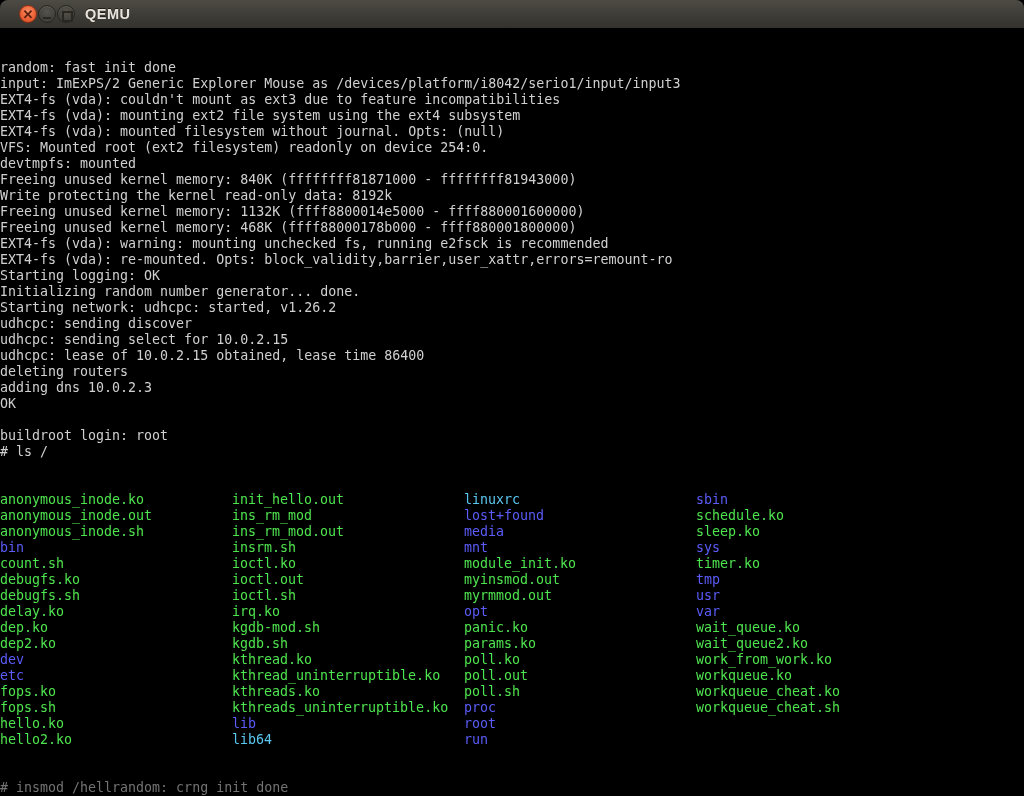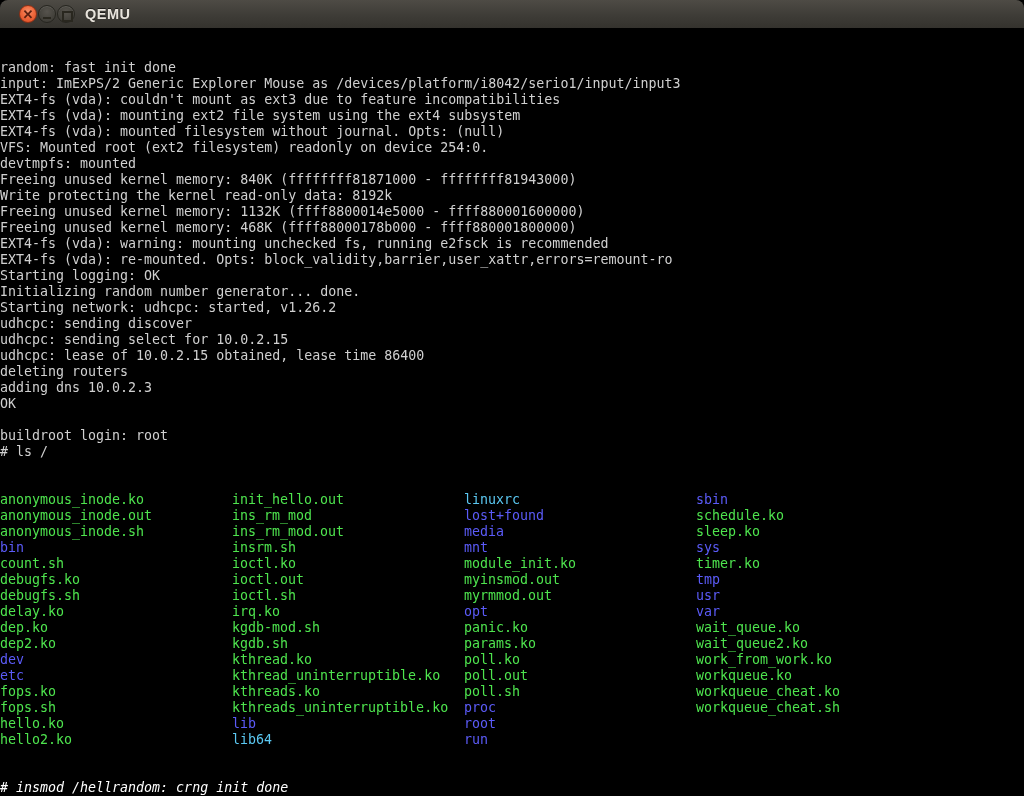--- a/index.html
+++ b/index.html
@@ -47,17 +47,17 @@
     </div>
     <div class="tb-btn btn-gray btn-max">
       <div class="tb-glyph glyph-max"></div>
     </div>
     <div class="tb-title">QEMU</div>
   </div>
 
   <div class="terminal">
     <div id="boot"><div class="term-line" style="color: rgb(208, 208, 208);">random: fast init done</div><div class="term-line" style="color: rgb(208, 208, 208);">input: ImExPS/2 Generic Explorer Mouse as /devices/platform/i8042/serio1/input/input3</div><div class="term-line" style="color: rgb(208, 208, 208);">EXT4-fs (vda): couldn't mount as ext3 due to feature incompatibilities</div><div class="term-line" style="color: rgb(208, 208, 208);">EXT4-fs (vda): mounting ext2 file system using the ext4 subsystem</div><div class="term-line" style="color: rgb(208, 208, 208);">EXT4-fs (vda): mounted filesystem without journal. Opts: (null)</div><div class="term-line" style="color: rgb(208, 208, 208);">VFS: Mounted root (ext2 filesystem) readonly on device 254:0.</div><div class="term-line" style="color: rgb(208, 208, 208);">devtmpfs: mounted</div><div class="term-line" style="color: rgb(208, 208, 208);">Freeing unused kernel memory: 840K (ffffffff81871000 - ffffffff81943000)</div><div class="term-line" style="color: rgb(208, 208, 208);">Write protecting the kernel read-only data: 8192k</div><div class="term-line" style="color: rgb(208, 208, 208);">Freeing unused kernel memory: 1132K (ffff8800014e5000 - ffff880001600000)</div><div class="term-line" style="color: rgb(208, 208, 208);">Freeing unused kernel memory: 468K (ffff88000178b000 - ffff880001800000)</div><div class="term-line" style="color: rgb(208, 208, 208);">EXT4-fs (vda): warning: mounting unchecked fs, running e2fsck is recommended</div><div class="term-line" style="color: rgb(208, 208, 208);">EXT4-fs (vda): re-mounted. Opts: block_validity,barrier,user_xattr,errors=remount-ro</div><div class="term-line" style="color: rgb(208, 208, 208);">Starting logging: OK</div><div class="term-line" style="color: rgb(208, 208, 208);">Initializing random number generator... done.</div><div class="term-line" style="color: rgb(208, 208, 208);">Starting network: udhcpc: started, v1.26.2</div><div class="term-line" style="color: rgb(208, 208, 208);">udhcpc: sending discover</div><div class="term-line" style="color: rgb(208, 208, 208);">udhcpc: sending select for 10.0.2.15</div><div class="term-line" style="color: rgb(208, 208, 208);">udhcpc: lease of 10.0.2.15 obtained, lease time 86400</div><div class="term-line" style="color: rgb(208, 208, 208);">deleting routers</div><div class="term-line" style="color: rgb(208, 208, 208);">adding dns 10.0.2.3</div><div class="term-line" style="color: rgb(208, 208, 208);">OK</div><div class="term-line" style="color: rgb(208, 208, 208);"></div><div class="term-line" style="color: rgb(208, 208, 208);">buildroot login: root</div><div class="term-line" style="color: rgb(208, 208, 208);"># ls /</div></div>
     <div id="ls" class="ls-area"><div class="ls-col" style="left: 0px;"><div class="term-line" style="color: rgb(78, 228, 78);">anonymous_inode.ko</div><div class="term-line" style="color: rgb(78, 228, 78);">anonymous_inode.out</div><div class="term-line" style="color: rgb(78, 228, 78);">anonymous_inode.sh</div><div class="term-line" style="color: rgb(91, 91, 248);">bin</div><div class="term-line" style="color: rgb(78, 228, 78);">count.sh</div><div class="term-line" style="color: rgb(78, 228, 78);">debugfs.ko</div><div class="term-line" style="color: rgb(78, 228, 78);">debugfs.sh</div><div class="term-line" style="color: rgb(78, 228, 78);">delay.ko</div><div class="term-line" style="color: rgb(78, 228, 78);">dep.ko</div><div class="term-line" style="color: rgb(78, 228, 78);">dep2.ko</div><div class="term-line" style="color: rgb(91, 91, 248);">dev</div><div class="term-line" style="color: rgb(91, 91, 248);">etc</div><div class="term-line" style="color: rgb(78, 228, 78);">fops.ko</div><div class="term-line" style="color: rgb(78, 228, 78);">fops.sh</div><div class="term-line" style="color: rgb(78, 228, 78);">hello.ko</div><div class="term-line" style="color: rgb(78, 228, 78);">hello2.ko</div></div><div class="ls-col" style="left: 232px;"><div class="term-line" style="color: rgb(78, 228, 78);">init_hello.out</div><div class="term-line" style="color: rgb(78, 228, 78);">ins_rm_mod</div><div class="term-line" style="color: rgb(78, 228, 78);">ins_rm_mod.out</div><div class="term-line" style="color: rgb(78, 228, 78);">insrm.sh</div><div class="term-line" style="color: rgb(78, 228, 78);">ioctl.ko</div><div class="term-line" style="color: rgb(78, 228, 78);">ioctl.out</div><div class="term-line" style="color: rgb(78, 228, 78);">ioctl.sh</div><div class="term-line" style="color: rgb(78, 228, 78);">irq.ko</div><div class="term-line" style="color: rgb(78, 228, 78);">kgdb-mod.sh</div><div class="term-line" style="color: rgb(78, 228, 78);">kgdb.sh</div><div class="term-line" style="color: rgb(78, 228, 78);">kthread.ko</div><div class="term-line" style="color: rgb(78, 228, 78);">kthread_uninterruptible.ko</div><div class="term-line" style="color: rgb(78, 228, 78);">kthreads.ko</div><div class="term-line" style="color: rgb(78, 228, 78);">kthreads_uninterruptible.ko</div><div class="term-line" style="color: rgb(91, 91, 248);">lib</div><div class="term-line" style="color: rgb(91, 200, 242);">lib64</div></div><div class="ls-col" style="left: 464px;"><div class="term-line" style="color: rgb(91, 200, 242);">linuxrc</div><div class="term-line" style="color: rgb(91, 91, 248);">lost+found</div><div class="term-line" style="color: rgb(91, 91, 248);">media</div><div class="term-line" style="color: rgb(91, 91, 248);">mnt</div><div class="term-line" style="color: rgb(78, 228, 78);">module_init.ko</div><div class="term-line" style="color: rgb(78, 228, 78);">myinsmod.out</div><div class="term-line" style="color: rgb(78, 228, 78);">myrmmod.out</div><div class="term-line" style="color: rgb(91, 91, 248);">opt</div><div class="term-line" style="color: rgb(78, 228, 78);">panic.ko</div><div class="term-line" style="color: rgb(78, 228, 78);">params.ko</div><div class="term-line" style="color: rgb(78, 228, 78);">poll.ko</div><div class="term-line" style="color: rgb(78, 228, 78);">poll.out</div><div class="term-line" style="color: rgb(78, 228, 78);">poll.sh</div><div class="term-line" style="color: rgb(91, 91, 248);">proc</div><div class="term-line" style="color: rgb(91, 91, 248);">root</div><div class="term-line" style="color: rgb(91, 91, 248);">run</div></div><div class="ls-col" style="left: 696px;"><div class="term-line" style="color: rgb(91, 91, 248);">sbin</div><div class="term-line" style="color: rgb(78, 228, 78);">schedule.ko</div><div class="term-line" style="color: rgb(78, 228, 78);">sleep.ko</div><div class="term-line" style="color: rgb(91, 91, 248);">sys</div><div class="term-line" style="color: rgb(78, 228, 78);">timer.ko</div><div class="term-line" style="color: rgb(91, 91, 248);">tmp</div><div class="term-line" style="color: rgb(91, 91, 248);">usr</div><div class="term-line" style="color: rgb(91, 91, 248);">var</div><div class="term-line" style="color: rgb(78, 228, 78);">wait_queue.ko</div><div class="term-line" style="color: rgb(78, 228, 78);">wait_queue2.ko</div><div class="term-line" style="color: rgb(78, 228, 78);">work_from_work.ko</div><div class="term-line" style="color: rgb(78, 228, 78);">workqueue.ko</div><div class="term-line" style="color: rgb(78, 228, 78);">workqueue_cheat.ko</div><div class="term-line" style="color: rgb(78, 228, 78);">workqueue_cheat.sh</div></div></div>
-    <div id="tail"><div class="term-line" style="color: #ffffff; font-style: italic;"># insmod /hellrandom: crng init done</div></div>
+    <div id="tail"><div class="term-line" style="color: #737373;"># insmod /hellrandom: crng init done</div></div>
     
   </div>
 
 </div>
 
 </body></html>

